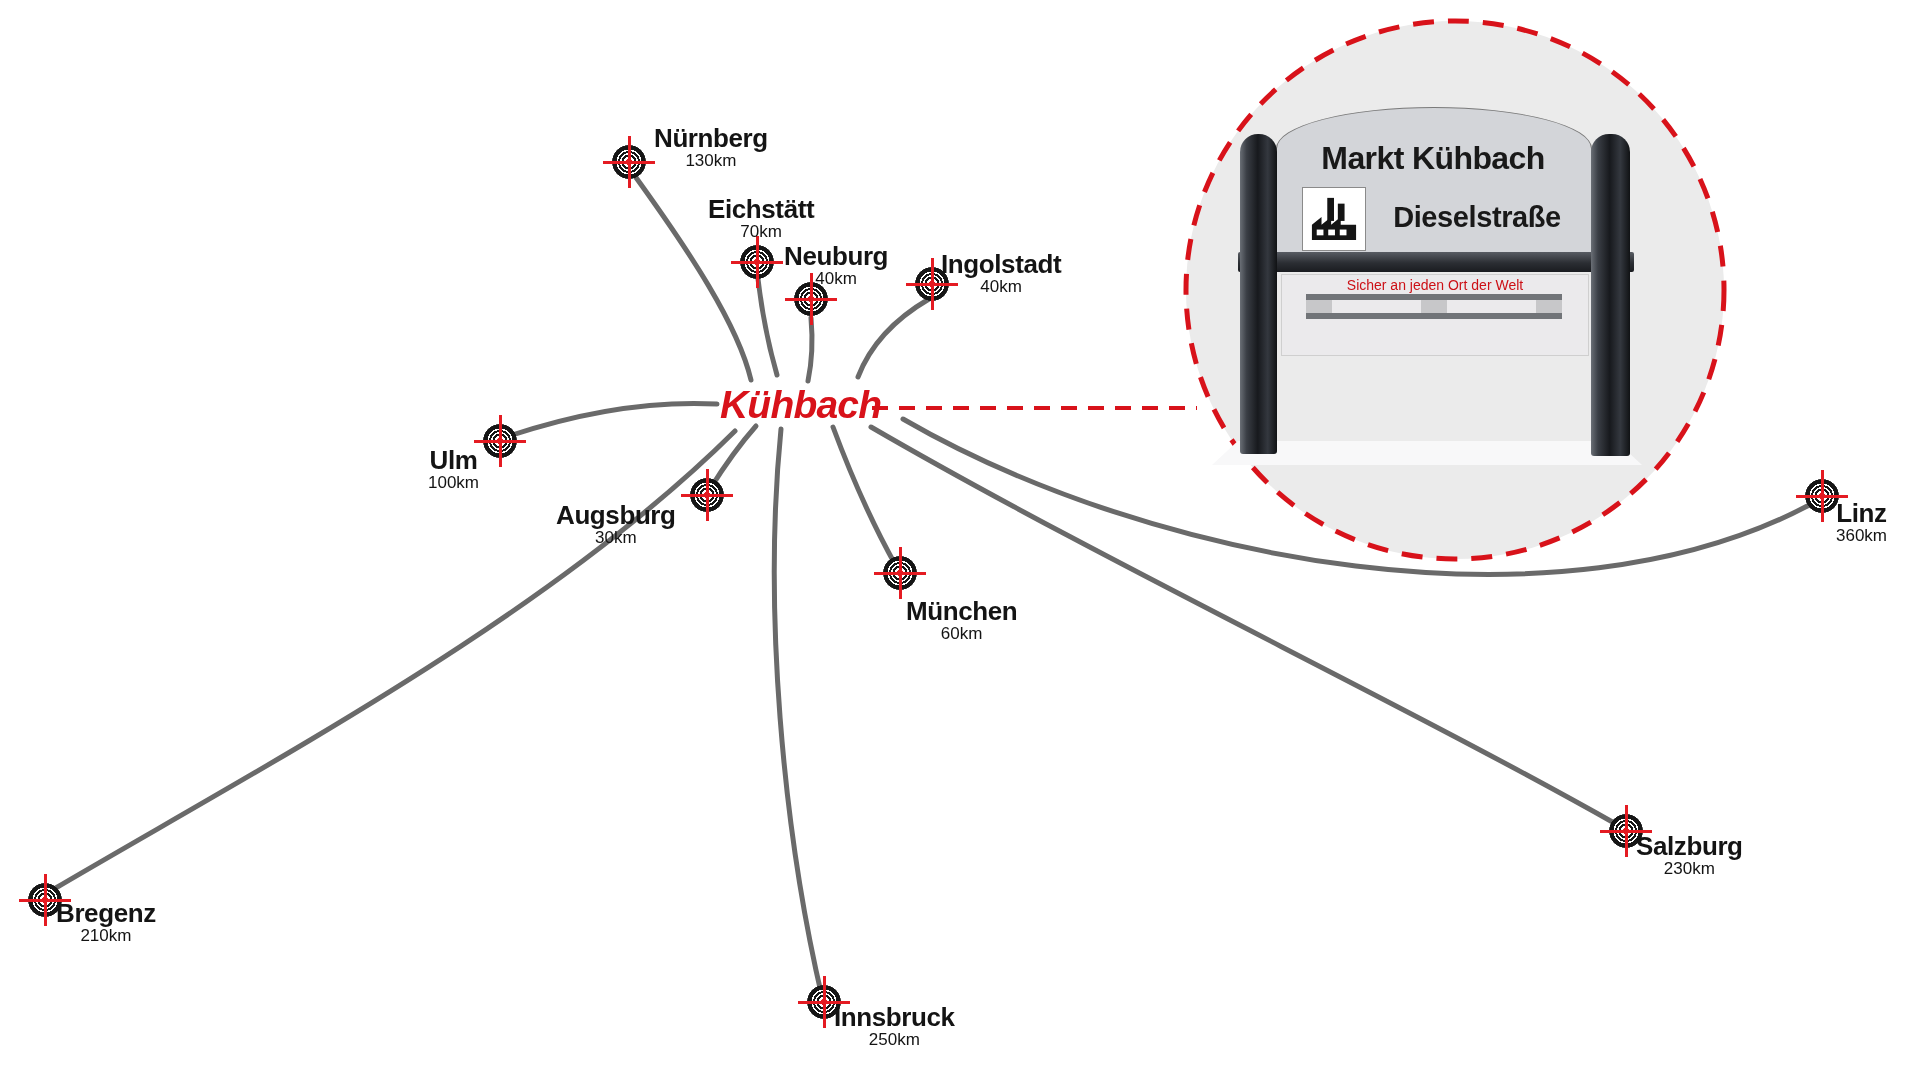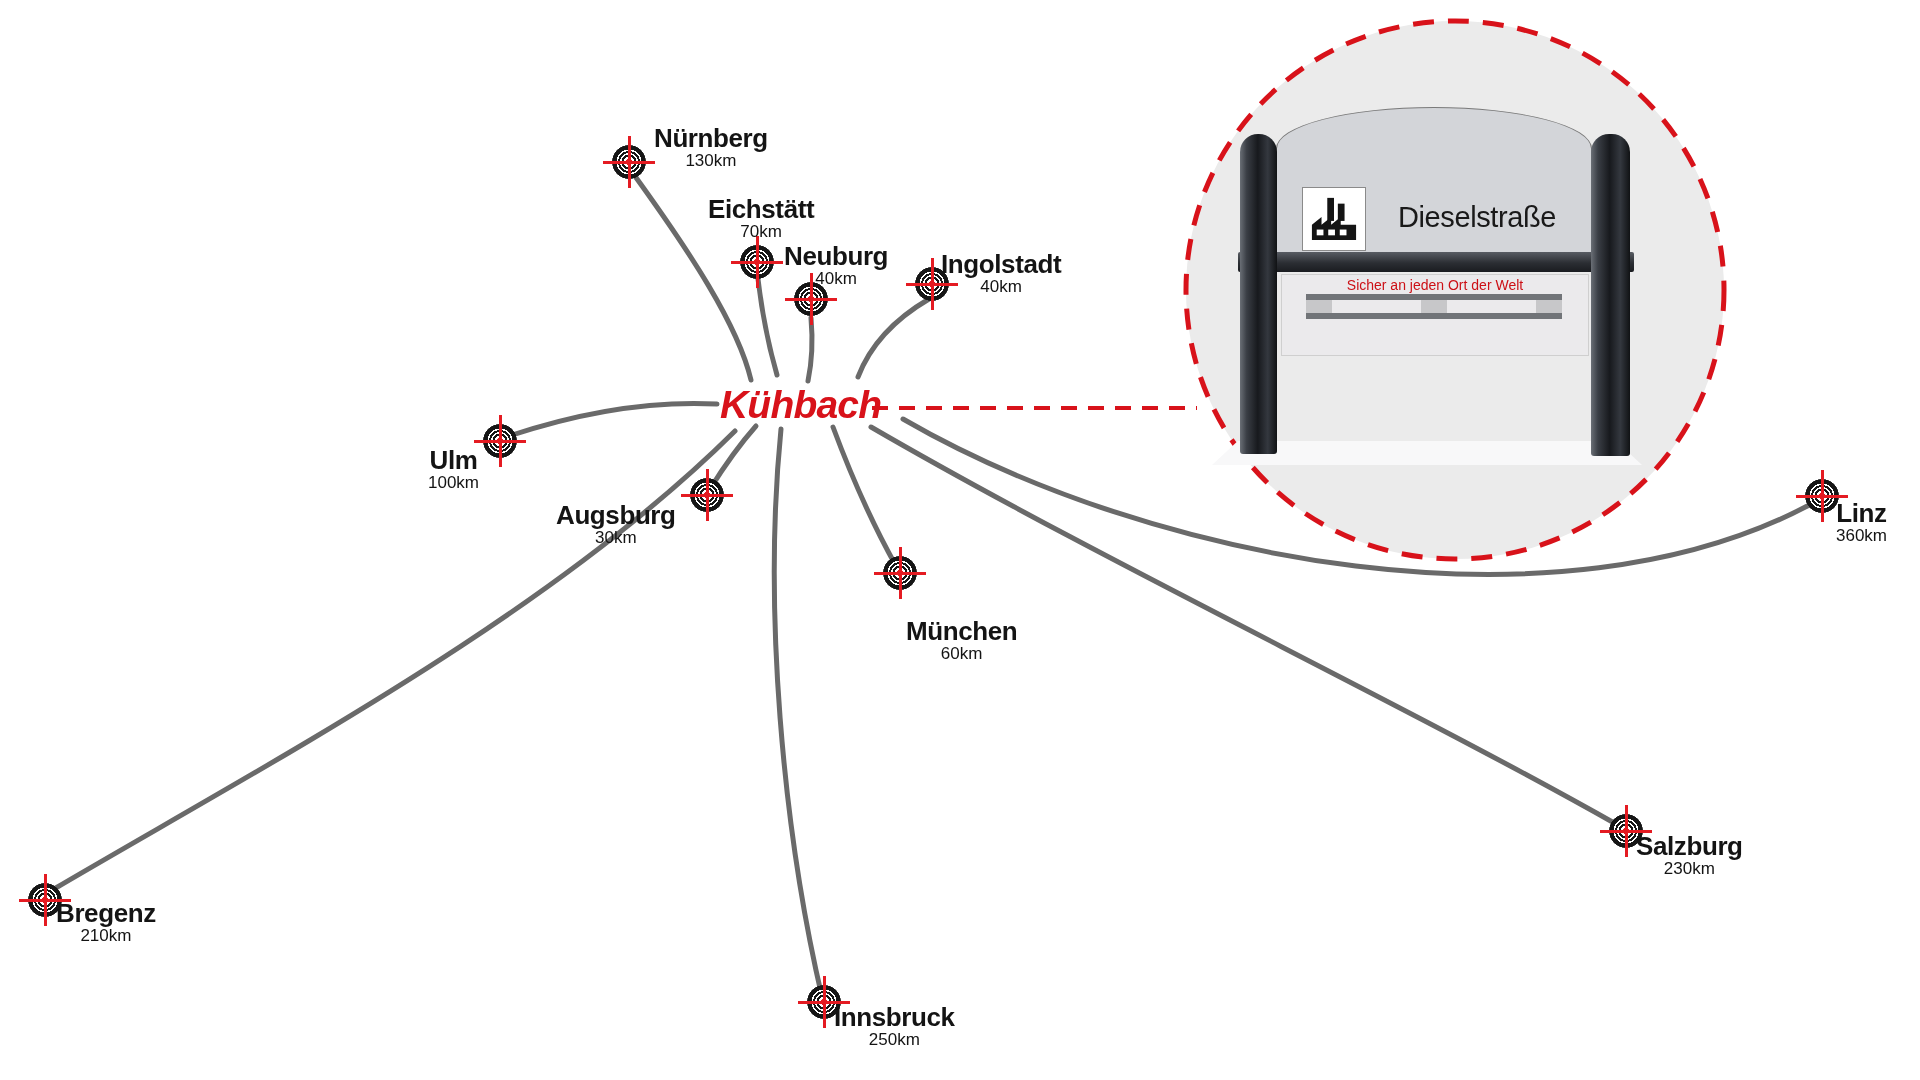--- a/index.html
+++ b/index.html
@@ -36,21 +36,21 @@
   .sign-top-panel{
     left:1276px;top:107px;width:314px;height:146px;z-index:3;
     background:#d3d5d9;border:1px solid #7a7a7a;
     border-radius:160px 160px 0 0 / 42px 42px 0 0;
   }
   .sign-title{left:1276px;top:140px;width:314px;z-index:5;text-align:center;
     font-size:32px;font-weight:700;color:#191919;letter-spacing:-0.6px;}
   .factory-box{left:1302px;top:187px;width:62px;height:62px;z-index:5;background:#ffffff;
     border:1px solid #8a8a8a;display:flex;align-items:center;justify-content:center;}
   .sign-street{left:1364px;top:201px;width:226px;z-index:5;text-align:center;
-    font-size:29px;font-weight:400;color:#191919;letter-spacing:-0.4px;}
+    font-size:29px;font-weight:700;color:#191919;letter-spacing:-0.4px;}
   .crossbar{left:1238px;top:252px;width:396px;height:20px;z-index:4;
     background:linear-gradient(180deg,#585c63 0%,#2b2e33 55%,#1a1c20 100%);border-radius:2px;}
   .sign-lower-panel{left:1281px;top:274px;width:308px;height:82px;z-index:3;
     background:#ebeaec;border:1px solid #cfcfcf;box-sizing:border-box;}
   .sign-tagline{left:1281px;top:277px;width:308px;z-index:5;text-align:center;
     font-size:14px;font-weight:400;color:#cc1016;}
   .pallet-bar{height:6px;width:256px;left:1306px;background:#717478;z-index:5;}
   .pallet-block{width:26px;height:13px;top:300px;background:#c7c7c9;z-index:5;}
   .sign-company{left:1281px;top:321px;width:308px;z-index:5;text-align:center;
     font-size:29px;font-weight:700;color:#d8121a;letter-spacing:-0.6px;}
@@ -157,21 +157,21 @@
       <div class="city-km">40km</div>
     </div>
   <div class="city-label" style="left:428px;top:447px">
       <div class="city-name">Ulm</div>
       <div class="city-km">100km</div>
     </div>
   <div class="city-label" style="left:556px;top:502px">
       <div class="city-name">Augsburg</div>
       <div class="city-km">30km</div>
     </div>
-  <div class="city-label" style="left:906px;top:618px">
+  <div class="city-label" style="left:906px;top:598px">
       <div class="city-name">München</div>
       <div class="city-km">60km</div>
     </div>
   <div class="city-label" style="left:1836px;top:500px">
       <div class="city-name">Linz</div>
       <div class="city-km">360km</div>
     </div>
   <div class="city-label" style="left:1636px;top:833px">
       <div class="city-name">Salzburg</div>
       <div class="city-km">230km</div>
@@ -185,20 +185,21 @@
       <div class="city-km">250km</div>
     </div>
 
   <div class="abs ground-band"></div>
   <div class="abs sign-top-panel"></div>
   <div class="abs sign-lower-panel"></div>
   <div class="abs crossbar"></div>
   <div class="abs post post-left"></div>
   <div class="abs post post-right"></div>
 
+  <div class="abs sign-title">Markt Kühbach</div>
   <div class="abs factory-box">
     <svg width="48" height="44" viewBox="0 0 50 44">
       <g fill="#141414">
         <rect x="18" y="0" width="7" height="24"></rect>
         <rect x="29" y="6" width="7" height="18"></rect>
         <path d="M2 44 V28 L12 20 V28 L22 20 V28 L32 20 V28 H48 V44 Z"></path>
       </g>
       <g fill="#ffffff">
         <rect x="7" y="33" width="7" height="6"></rect>
         <rect x="19" y="33" width="7" height="6"></rect>

